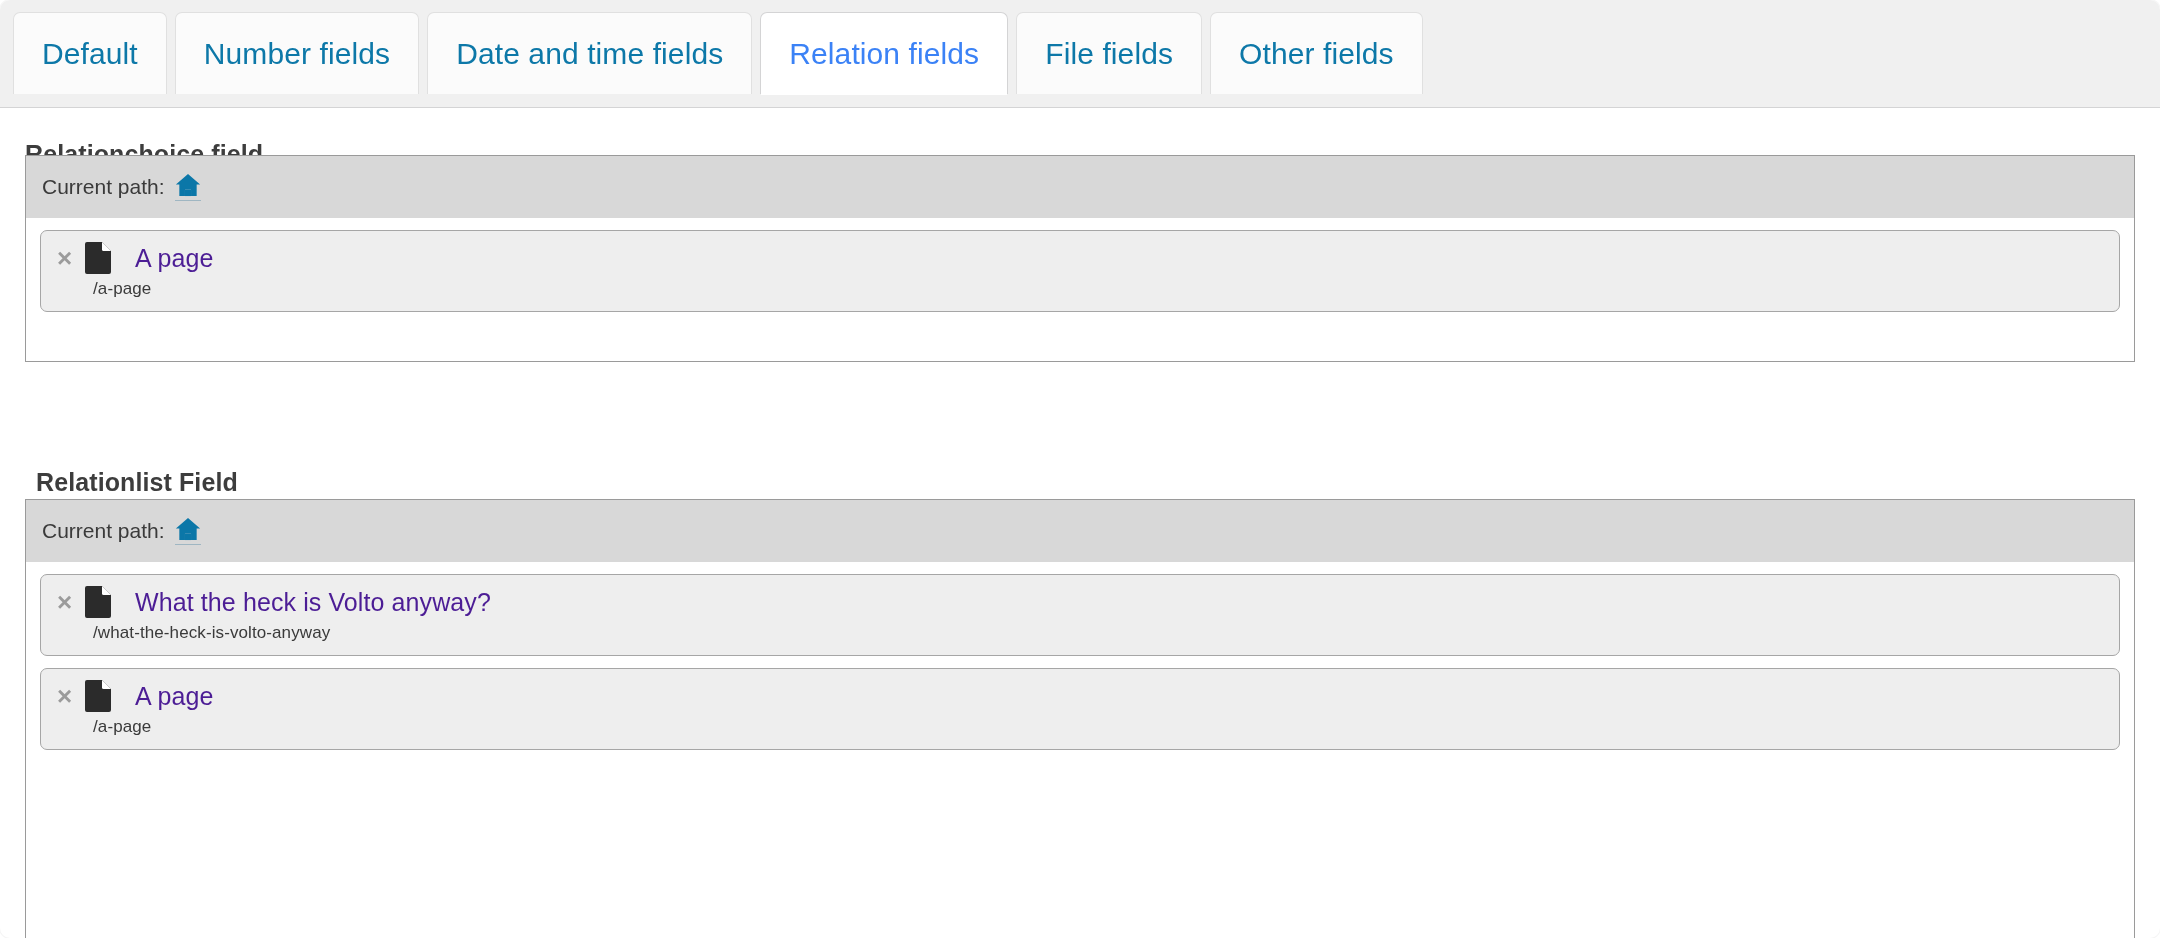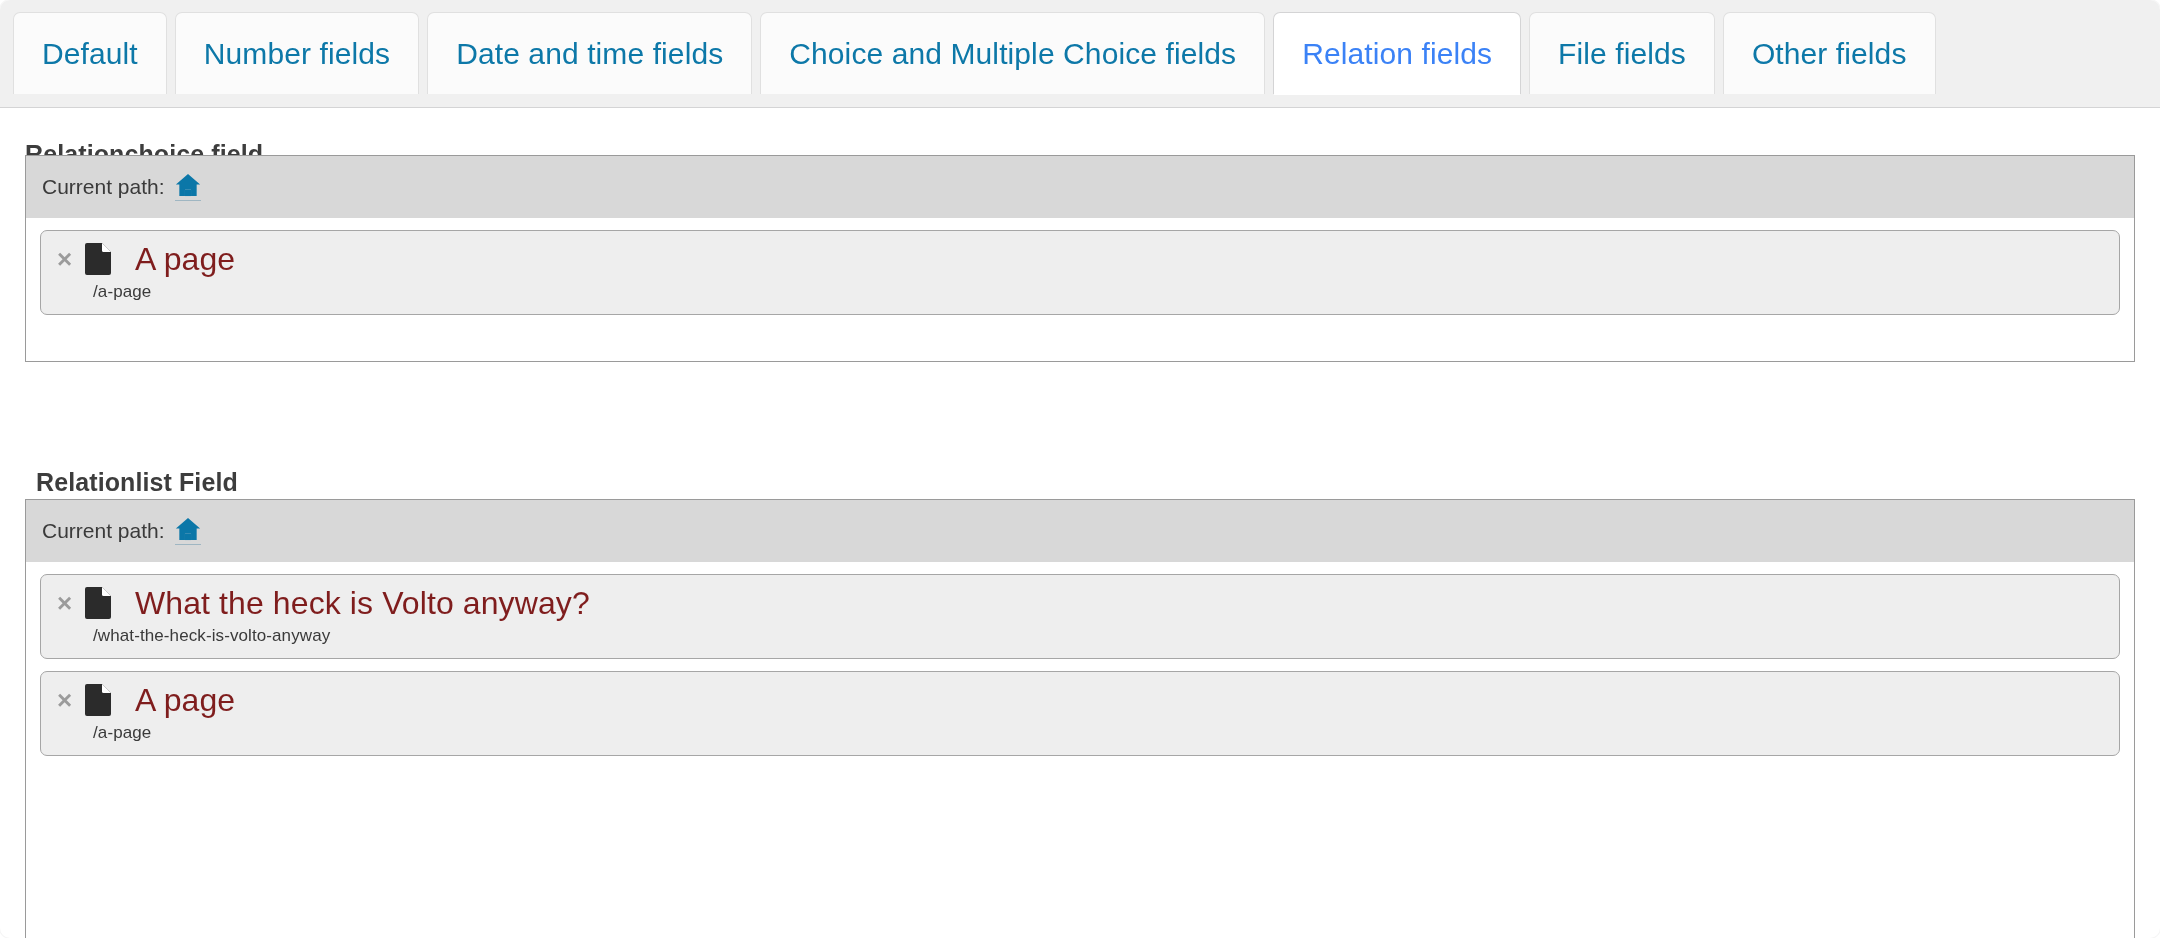--- a/index.html
+++ b/index.html
@@ -153,22 +153,22 @@
   }
   .doc-icon {
     flex: none;
     width: 34px;
     display: flex;
     align-items: center;
     justify-content: flex-start;
     margin-right: 18px;
   }
   .item-title {
-    font-size: 32px;
-    color: #7f1d1d;
+    font-size: 25px;
+    color: #4c1d95;
     letter-spacing: 0.1px;
     line-height: 1.15;
   }
   .item-path {
     font-size: 17px;
     color: #3a3a3a;
     margin-top: 4px;
     margin-left: 36px;
     letter-spacing: 0.1px;
   }
@@ -185,23 +185,20 @@
     </div>
 
     <div class="tab">
       <span>Number fields</span>
     </div>
 
     <div class="tab">
       <span>Date and time fields</span>
     </div>
 
-    <div class="tab">
-      <span>Choice and Multiple Choice fields</span>
-    </div>
 
     <div class="tab active">
       <span>Relation fields</span>
     </div>
 
     <div class="tab">
       <span>File fields</span>
     </div>
 
     <div class="tab">

